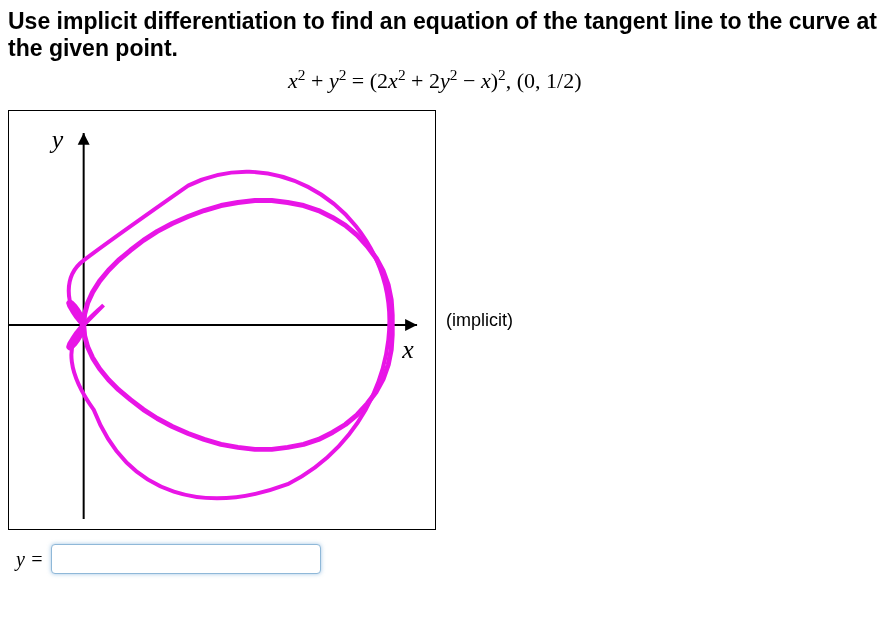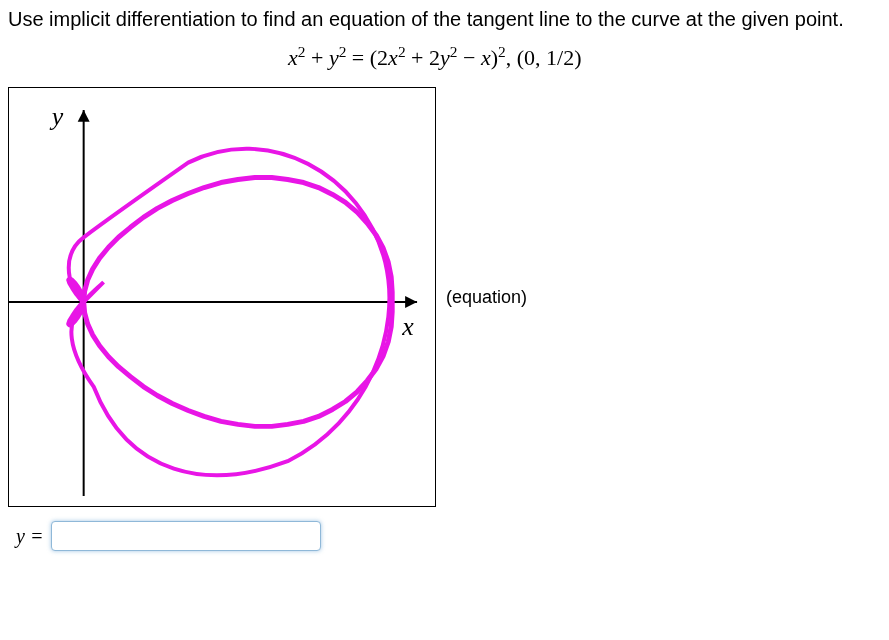--- a/index.html
+++ b/index.html
@@ -9,22 +9,23 @@
     }
     body {
       font-family: Arial, Helvetica, sans-serif;
       font-size: 18px;
       color: #000;
       padding: 8px;
       width: 889px;
       background: #fff;
     }
     .question-text {
-      font-size: 20px;
-      margin-bottom: 12px;
+      font-size: 23px;
+      margin-bottom: 4px;
+      font-weight: bold;
     }
     .equation-row {
       text-align: left;
       font-family: 'Times New Roman', Times, serif;
       font-size: 22px;
       font-style: italic;
       margin-bottom: 16px;
       padding-left: 280px;
     }
     .equation-row .rm {
@@ -110,19 +111,19 @@
       <path fill="none" stroke="#e815e6" stroke-width="5" stroke-linejoin="round" d="M 75 215
            L 76 204 L 79 193 L 84 182 L 91 171 L 100 160 L 110 150 L 122 140 L 135 130 L 149 121 L 164 113 L 180 106 L 196 100 L 213 95 L 230 92 L 247 90 L 264 90 L 280 92 L 296 95 L 311 100 L 325 107 L 338 115 L 350 125 L 360 136 L 369 148 L 376 161 L 381 175 L 384 190 L 385 205 L 385 215
            L 385 225 L 384 240 L 381 255 L 376 269 L 369 282 L 360 294 L 350 305 L 338 315 L 325 323 L 311 330 L 296 335 L 280 338 L 264 340 L 247 340 L 230 338 L 213 335 L 196 330 L 180 324 L 164 317 L 149 309 L 135 300 L 122 290 L 110 280 L 100 270 L 91 259 L 84 248 L 79 237 L 76 226 L 75 215
            M 75 215 L 74 210 L 72 205 L 69 200 L 66 196 L 63 193 L 61 192 L 60 193 L 61 196 L 64 201 L 68 207 L 72 212 L 75 215
            M 75 215 L 74 220 L 72 225 L 69 230 L 66 234 L 63 237 L 61 238 L 60 237 L 61 234 L 64 229 L 68 223 L 72 218 L 75 215"></path>
 
       <text x="43" y="37" font-family="Times New Roman, serif" font-style="italic" font-size="26">y</text>
       <text x="395" y="248" font-family="Times New Roman, serif" font-style="italic" font-size="26">x</text>
     </svg>
   </div>
-  <div class="curve-label">(equation)</div>
+  <div class="curve-label">(implicit)</div>
 </div>
 
 <div class="answer-row">
   <span class="math-y">y =</span>
   <input type="text" class="answer-input" value="" style="">
 </div>
 
 </body></html>

